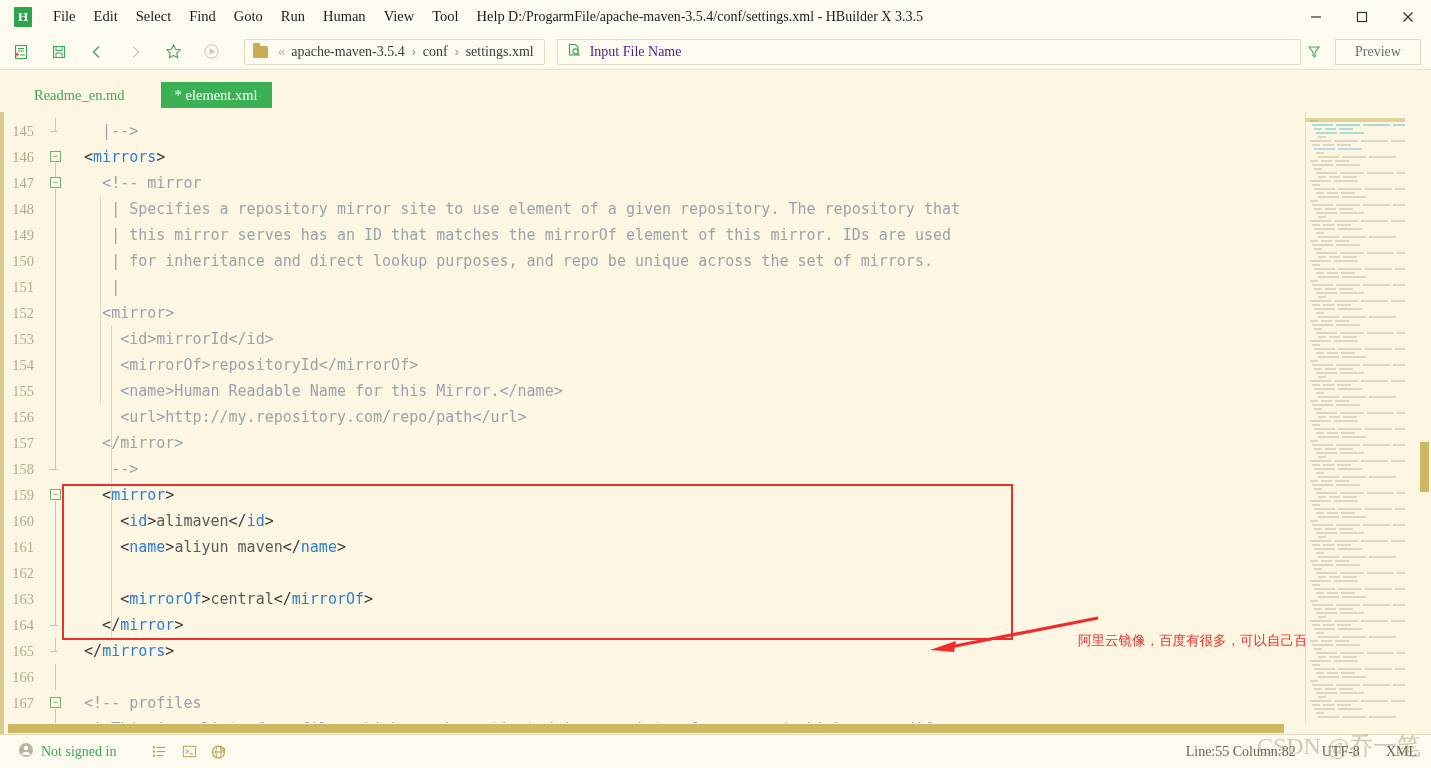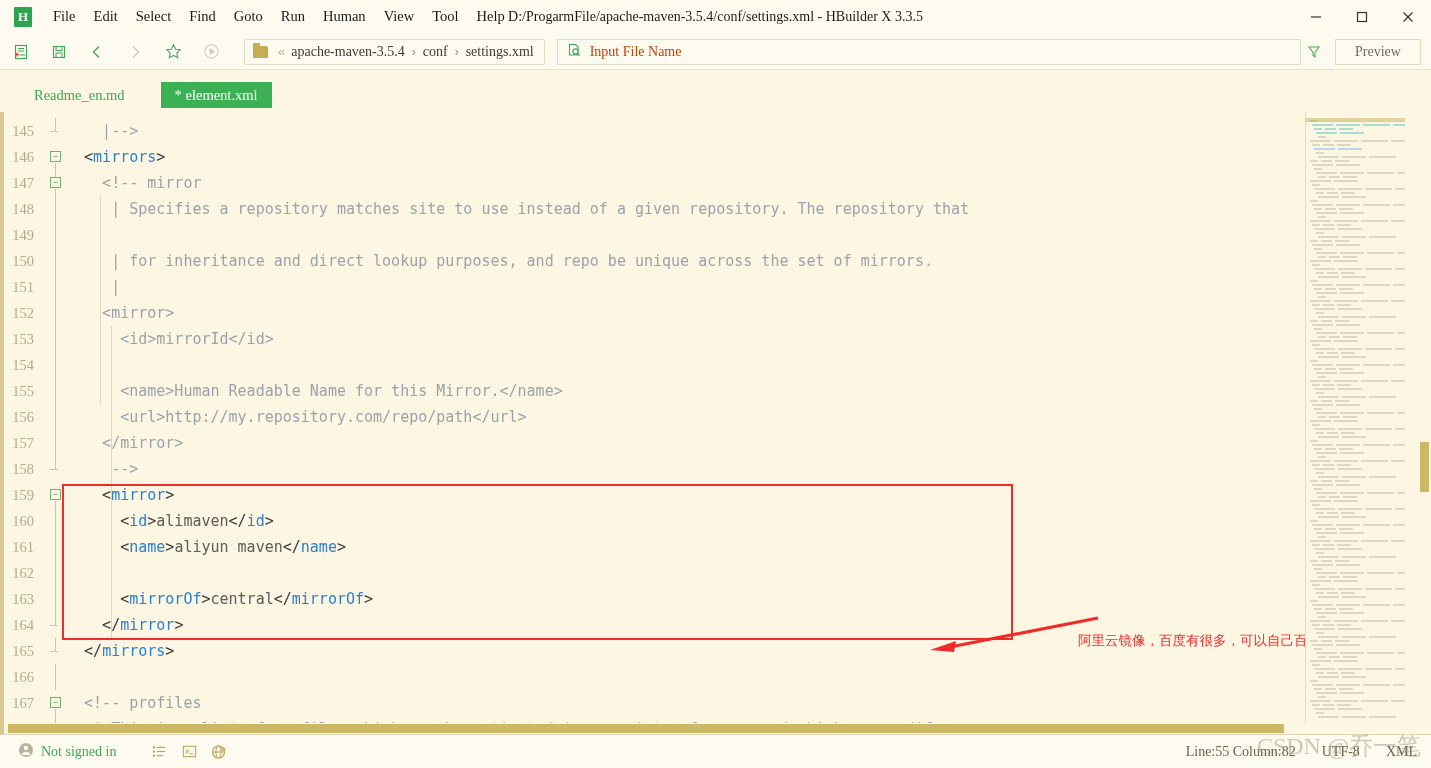--- a/index.html
+++ b/index.html
@@ -75,21 +75,21 @@
   }
   .bc-sep { color: #b9b49c; font-size: 13px; margin: 0 6px; }
   .bc-part { color: #3b3b3b; font-size: 14px; font-family: "Liberation Serif", serif; }
   .bc-chev { color: #8d8d8d; font-size: 12px; margin: 0 7px; }
 
   #filename-box {
     margin-left: 12px; flex: 1; height: 26px; display: flex; align-items: center;
     border: 1px solid #e3dcc4; background: #fdfaf0; padding: 0 8px;
   }
   #filename-box .ph {
-    color: #c2410c; font-size: 14px; margin-left: 8px;
+    color: #4c1d95; font-size: 14px; margin-left: 8px;
     font-family: "Liberation Serif", serif;
   }
   #funnel { width: 26px; display:flex; align-items:center; justify-content:center; }
   #preview-btn {
     margin-left: 8px; margin-right: 10px; height: 26px; min-width: 86px;
     border: 1px solid #e0d9c0; background: #fdfaf0; color: #6d6d6d;
     font-size: 14px; display: flex; align-items: center; justify-content: center;
     font-family: "Liberation Serif", serif;
   }
 
@@ -381,25 +381,27 @@
       <div class="lnum" style="top: 578px;">167</div>
       <div class="fold" style="top: 585px;">−</div>
       <div class="foldline" style="top: 597px; height: 18px;"></div>
       <div class="lnum" style="top: 604px;">168</div>
       <div class="foldline" style="top: 604px; height: 26px;"></div>
     </div>
   <div id="codearea">
       <div class="cline" style="top: 6px;"><span class="tok-cmt">    |--&gt;</span></div>
       <div class="cline" style="top: 32px;"><span class="tok-punct">  &lt;</span><span class="tok-tag">mirrors</span><span class="tok-punct">&gt;</span></div>
       <div class="cline" style="top: 58px;"><span class="tok-cmt">    &lt;!-- mirror</span></div>
-      <div class="cline" style="top: 84px;"><span class="tok-cmt">     | Specifies a repository matches site to use instead of a given repository. The repository that</span></div>
+      <div class="cline" style="top: 84px;"><span class="tok-cmt">     | Specifies a repository mirror site to use element of a given repository. The repository that</span></div>
+      <div class="cline" style="top: 110px;"><span class="tok-cmt">     | this mirror serves has an ID that matches the mirrorOf element of this mirror. IDs are used</span></div>
       <div class="cline" style="top: 136px;"><span class="tok-cmt">     | for inheritance and direct lookup purposes, and repo be unique across the set of mirrors.</span></div>
       <div class="cline" style="top: 162px;"><span class="tok-cmt">     |</span></div>
       <div class="cline" style="top: 188px;"><span class="tok-cmt">    &lt;mirror&gt;</span></div>
       <div class="cline" style="top: 214px;"><span class="tok-cmt">      &lt;id&gt;mirrorId&lt;/id&gt;</span></div>
+      <div class="cline" style="top: 240px;"><span class="tok-cmt">      &lt;mirrorOf&gt;repositoryId&lt;/mirrorOf&gt;</span></div>
       <div class="cline" style="top: 266px;"><span class="tok-cmt">      &lt;name&gt;Human Readable Name for this Mirror.&lt;/name&gt;</span></div>
       <div class="cline" style="top: 292px;"><span class="tok-cmt">      &lt;url&gt;http://my.repository.com/repo/path&lt;/url&gt;</span></div>
       <div class="cline" style="top: 318px;"><span class="tok-cmt">    &lt;/mirror&gt;</span></div>
       <div class="cline" style="top: 344px;"><span class="tok-cmt">     --&gt;</span></div>
       <div class="cline" style="top: 370px;"><span class="tok-punct">    &lt;</span><span class="tok-tag">mirror</span><span class="tok-punct">&gt;</span></div>
       <div class="cline" style="top: 396px;"><span class="tok-punct">      &lt;</span><span class="tok-tag">id</span><span class="tok-punct">&gt;</span><span class="tok-text">alimaven</span><span class="tok-punct">&lt;/</span><span class="tok-tag">id</span><span class="tok-punct">&gt;</span></div>
       <div class="cline" style="top: 422px;"><span class="tok-punct">      &lt;</span><span class="tok-tag">name</span><span class="tok-punct">&gt;</span><span class="tok-text">aliyun maven</span><span class="tok-punct">&lt;/</span><span class="tok-tag">name</span><span class="tok-punct">&gt;</span></div>
       <div class="cline" style="top: 474px;"><span class="tok-punct">      &lt;</span><span class="tok-tag">mirrorOf</span><span class="tok-punct">&gt;</span><span class="tok-text">central</span><span class="tok-punct">&lt;/</span><span class="tok-tag">mirrorOf</span><span class="tok-punct">&gt;</span></div>
       <div class="cline" style="top: 500px;"><span class="tok-punct">    &lt;/</span><span class="tok-tag">mirror</span><span class="tok-punct">&gt;</span></div>
       <div class="cline" style="top: 526px;"><span class="tok-punct">  &lt;/</span><span class="tok-tag">mirrors</span><span class="tok-punct">&gt;</span></div>

